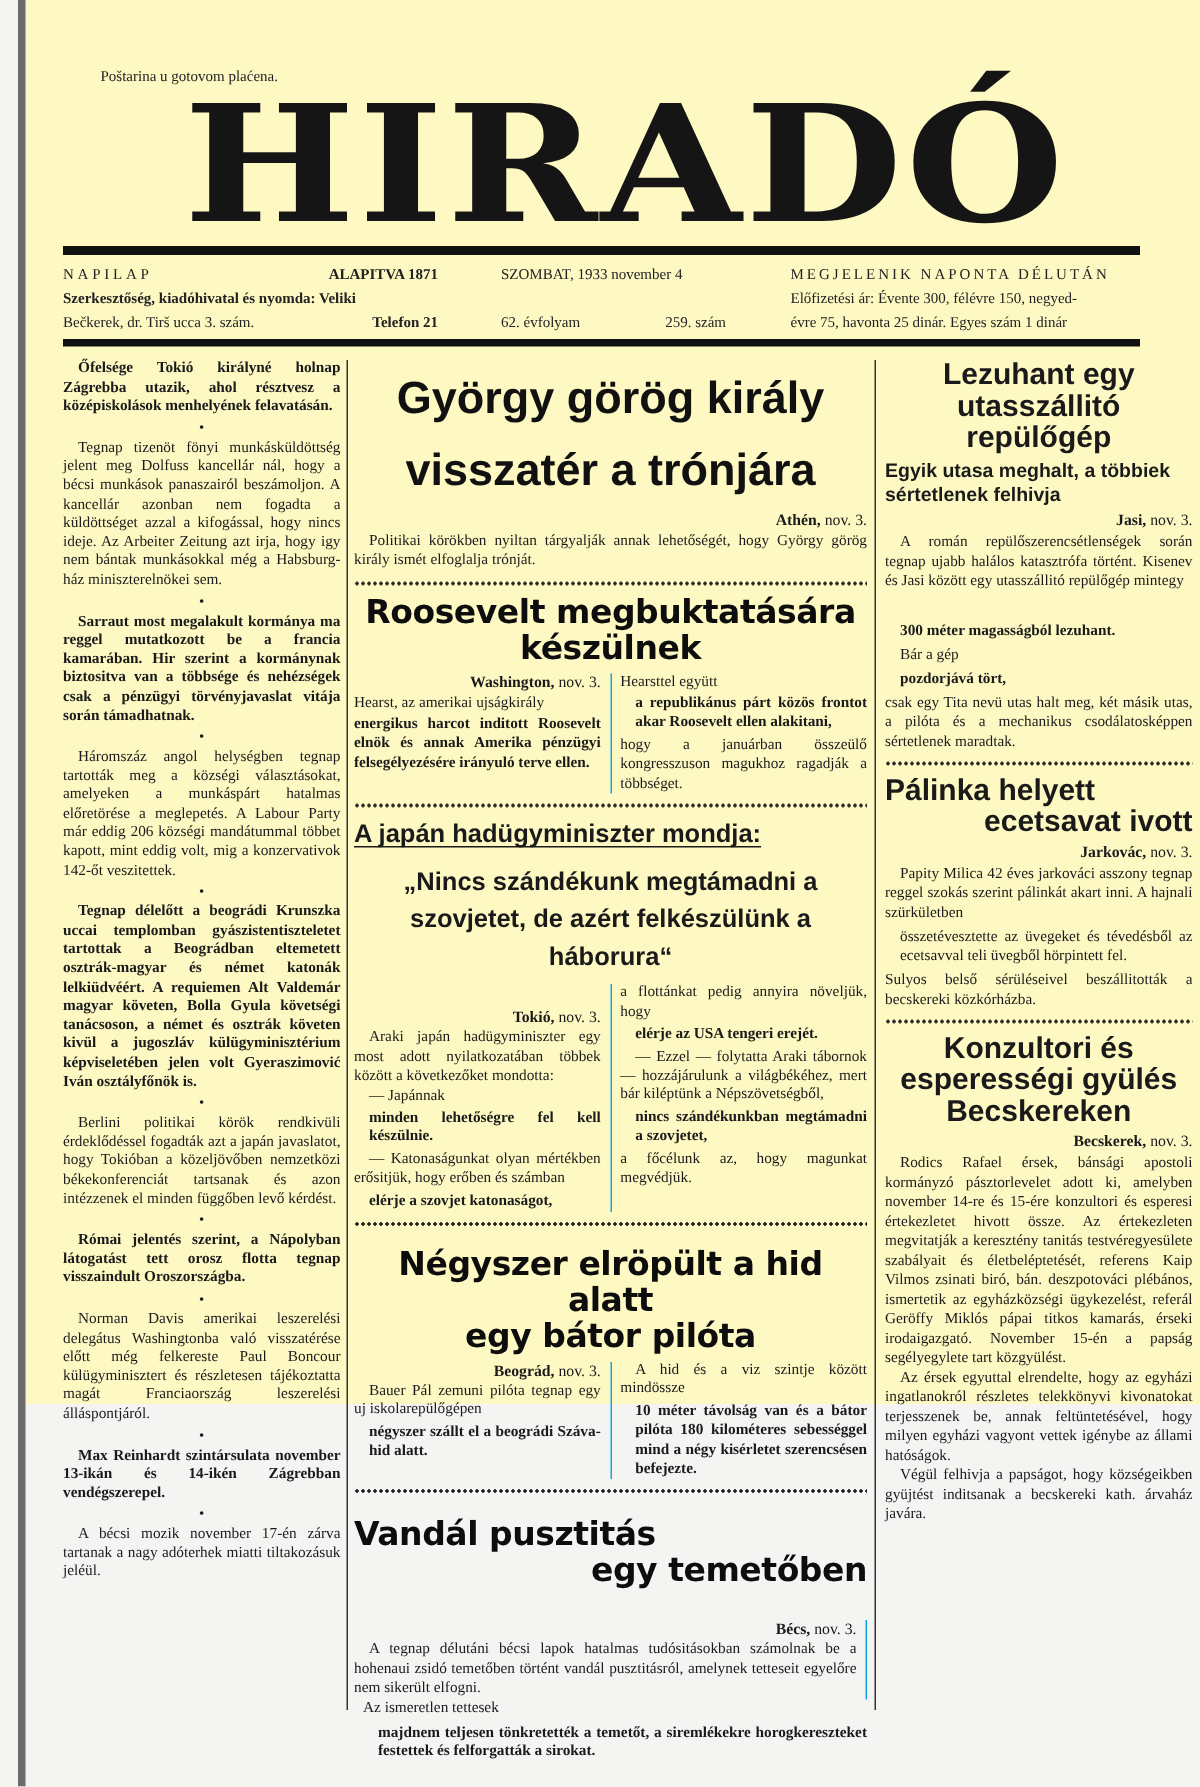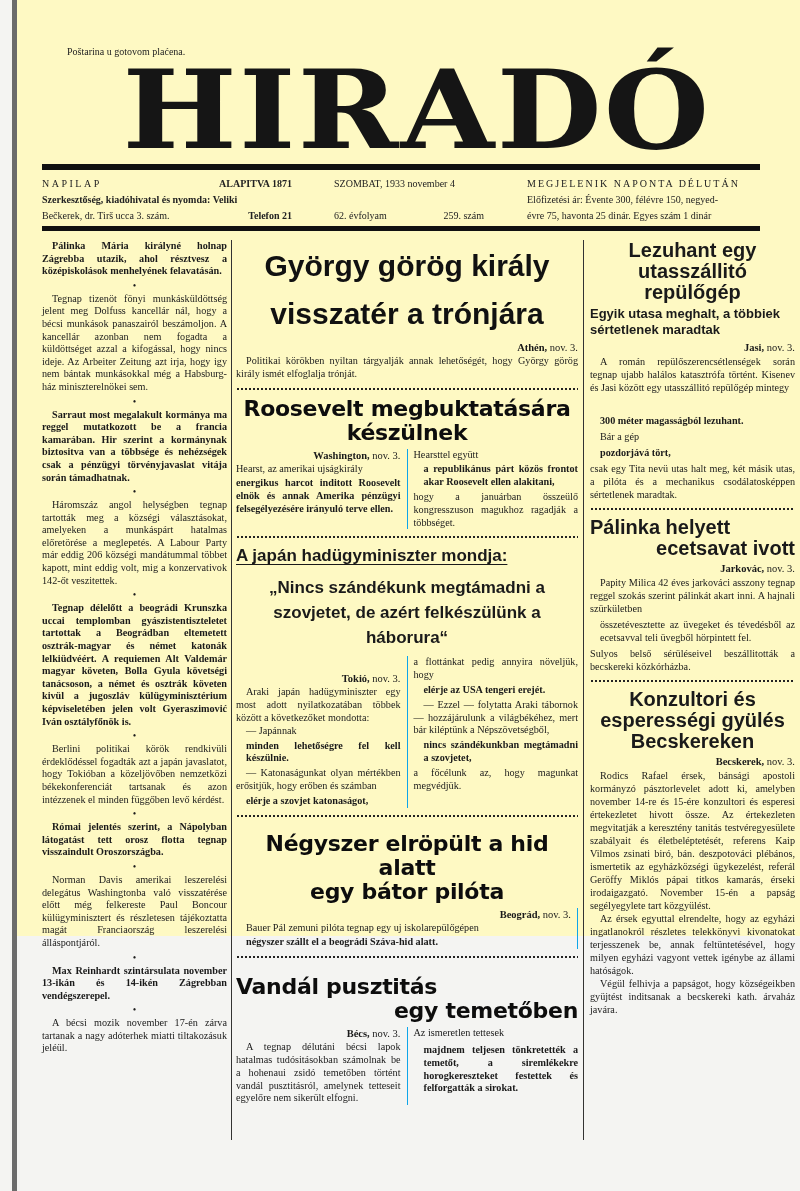--- a/index.html
+++ b/index.html
@@ -86,21 +86,21 @@
     <div>Előfizetési ár: Évente 300, félévre 150, negyed-</div>
     <div>évre 75, havonta 25 dinár. Egyes szám 1 dinár</div>
   </div>
 
   <div class="rule-thick" style="top:226px;height:5px;"></div>
 
   <div class="vrule" style="left:219px; top:240px; height:900px;"></div>
   <div class="vrule" style="left:571px; top:240px; height:900px;"></div>
 
   <div class="col-left">
-    <p class="bold">Pálinka Mária királyné holnap Zágrebba utazik, ahol résztvesz a középiskolások menhelyének felavatásán.</p>
+    <p class="bold">Őfelsége Tokió királyné holnap Zágrebba utazik, ahol résztvesz a középiskolások menhelyének felavatásán.</p>
     <div class="dot">•</div>
     <p>Tegnap tizenöt fönyi munkásküldöttség jelent meg Dolfuss kancellár nál, hogy a bécsi munkások panaszairól beszámoljon. A kancellár azonban nem fogadta a küldöttséget azzal a kifogással, hogy nincs ideje. Az Arbeiter Zeitung azt irja, hogy igy nem bántak munkásokkal még a Habsburg-ház miniszterelnökei sem.</p>
     <div class="dot">•</div>
     <p class="bold">Sarraut most megalakult kormánya ma reggel mutatkozott be a francia kamarában. Hir szerint a kormánynak biztositva van a többsége és nehézségek csak a pénzügyi törvényjavaslat vitája során támadhatnak.</p>
     <div class="dot">•</div>
     <p>Háromszáz angol helységben tegnap tartották meg a községi választásokat, amelyeken a munkáspárt hatalmas előretörése a meglepetés. A Labour Party már eddig 206 községi mandátummal többet kapott, mint eddig volt, mig a konzervativok 142-őt veszitettek.</p>
     <div class="dot">•</div>
     <p class="bold">Tegnap délelőtt a beográdi Krunszka uccai templomban gyászistentiszteletet tartottak a Beográdban eltemetett osztrák-magyar és német katonák lelkiüdvéért. A requiemen Alt Valdemár magyar követen, Bolla Gyula követségi tanácsoson, a német és osztrák követen kivül a jugoszláv külügyminisztérium képviseletében jelen volt Gyeraszimović Iván osztályfőnök is.</p>
     <div class="dot">•</div>
     <p>Berlini politikai körök rendkivüli érdeklődéssel fogadták azt a japán javaslatot, hogy Tokióban a közeljövőben nemzetközi békekonferenciát tartsanak és azon intézzenek el minden függőben levő kérdést.</p>
@@ -167,44 +167,48 @@
 
     <article style="margin-top:14px;">
       <h2 class="h-black">Négyszer elröpült a hid alatt</h2>
       <h2 class="h-black">egy bátor pilóta</h2>
       <div class="twocol" style="margin-top:4px;">
         <div class="l">
           <div class="dateline" style="margin-top:0;text-align:right;"><b>Beográd,</b> <span>nov. 3.</span></div>
           <p style="text-indent:10px;">Bauer Pál zemuni pilóta tegnap egy uj iskolarepülőgépen</p>
           <p class="bold indent" style="margin-top:2px;">négyszer szállt el a beográdi Száva-hid alatt.</p>
         </div>
+        <div class="r">
+          <p style="text-indent:10px;">A hid és a viz szintje között mindössze</p>
+          <p class="bold indent" style="margin-top:2px;">10 méter távolság van és a bátor pilóta 180 kilométeres sebességgel mind a négy kisérletet szerencsésen befejezte.</p>
+        </div>
       </div>
       <div class="dotrule"></div>
     </article>
 
     <article style="margin-top:16px;">
       <h2 class="h-black" style="text-align:left;">Vandál pusztitás</h2>
       <h2 class="h-black" style="text-align:right;">egy temetőben</h2>
-      <div class="twocol" style="margin-top:4px;">
+      <div class="twocol" style="margin-top:20px;flex-direction:column;">
         <div class="l">
           <div class="dateline" style="margin-top:0;"><b>Bécs,</b> <span>nov. 3.</span></div>
           <p style="text-indent:10px;">A tegnap délutáni bécsi lapok hatalmas tudósitásokban számolnak be a hohenaui zsidó temetőben történt vandál pusztitásról, amelynek tetteseit egyelőre nem sikerült elfogni.</p>
         </div>
         <div class="r">
           <p>Az ismeretlen tettesek</p>
           <p class="bold indent" style="margin-top:4px;">majdnem teljesen tönkretették a temetőt, a siremlékekre horogkereszteket festettek és felforgatták a sirokat.</p>
         </div>
       </div>
     </article>
   </div>
 
   <div class="col-right">
     <article>
       <h2 class="h-right">Lezuhant egy utasszállitó repülőgép</h2>
-      <div class="h-right-sub" style="margin-top:3px;">Egyik utasa meghalt, a többiek sértetlenek maradtak</div>
+      <div class="h-right-sub" style="margin-top:3px;">Egyik utasa meghalt, a többiek sértetlenek felhivja</div>
       <div class="dateline"><b>Jasi,</b> <span>nov. 3.</span></div>
       <p style="text-indent:10px;">A román repülőszerencsétlenségek során tegnap ujabb halálos katasztrófa történt. Kisenev és Jasi között egy utasszállitó repülőgép mintegy</p>
       <p class="bold indent" style="margin-top:20px;">300 méter magasságból lezuhant.</p>
       <p class="indent" style="margin-top:3px;">Bár a gép</p>
       <p class="bold indent" style="margin-top:3px;">pozdorjává tört,</p>
       <p style="margin-top:3px;">csak egy Tita nevü utas halt meg, két másik utas, a pilóta és a mechanikus csodálatosképpen sértetlenek maradtak.</p>
       <div class="dotrule"></div>
     </article>
 
     <article>

